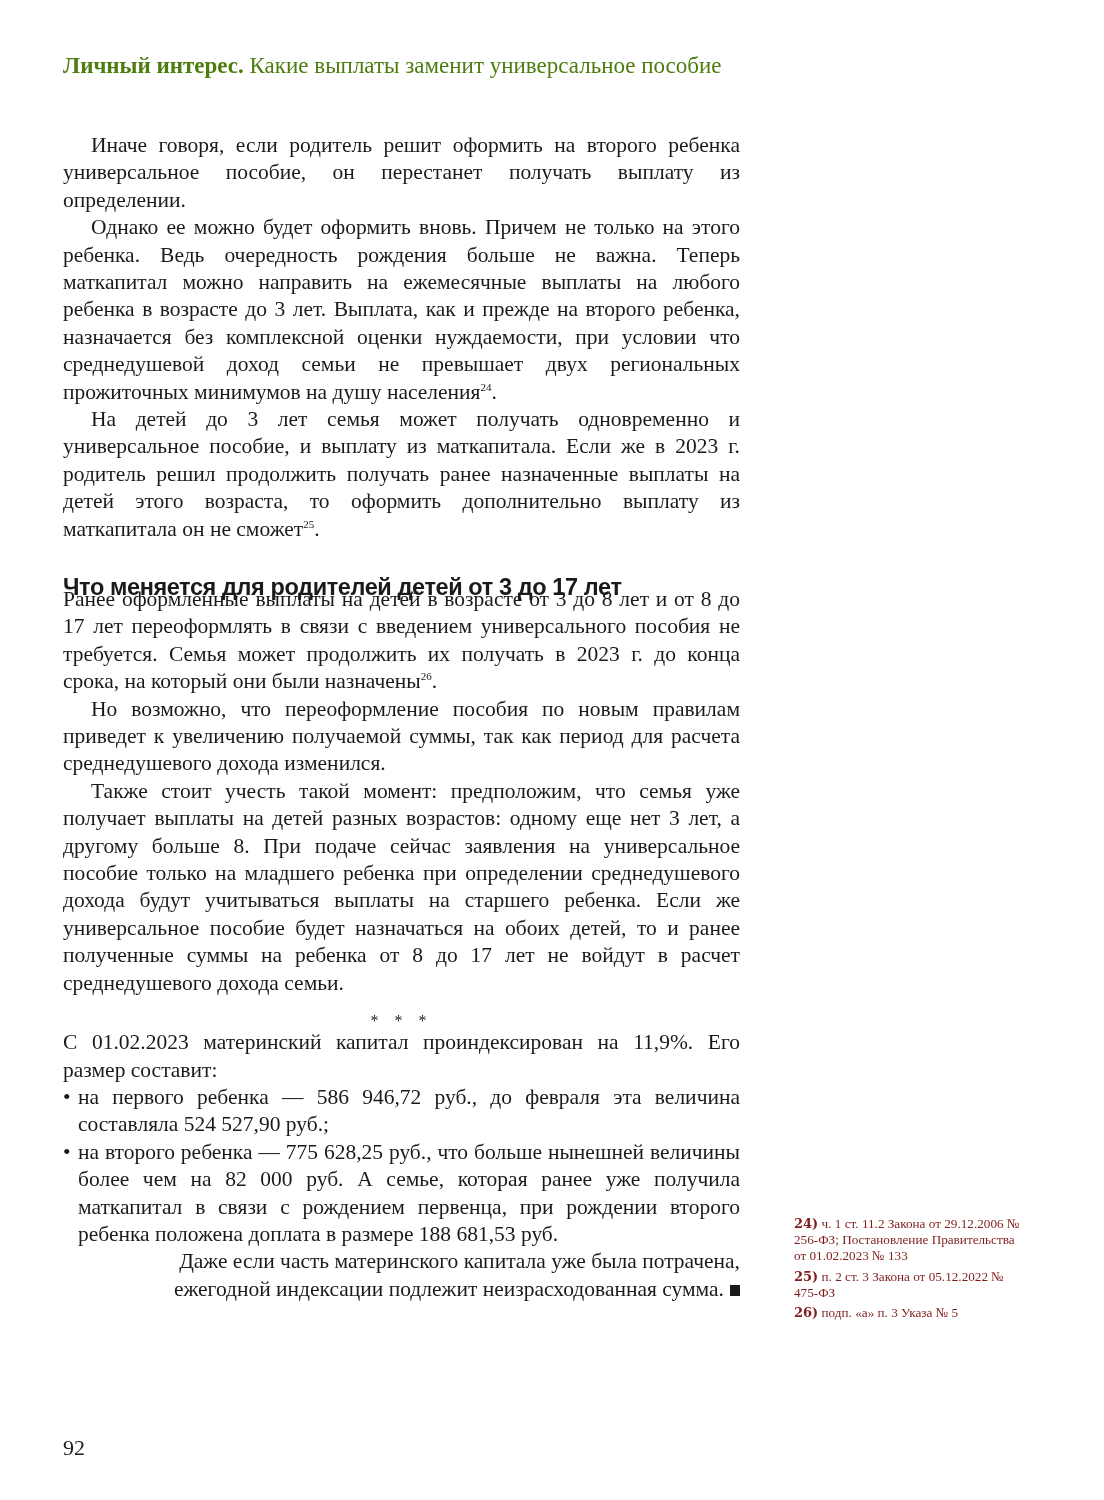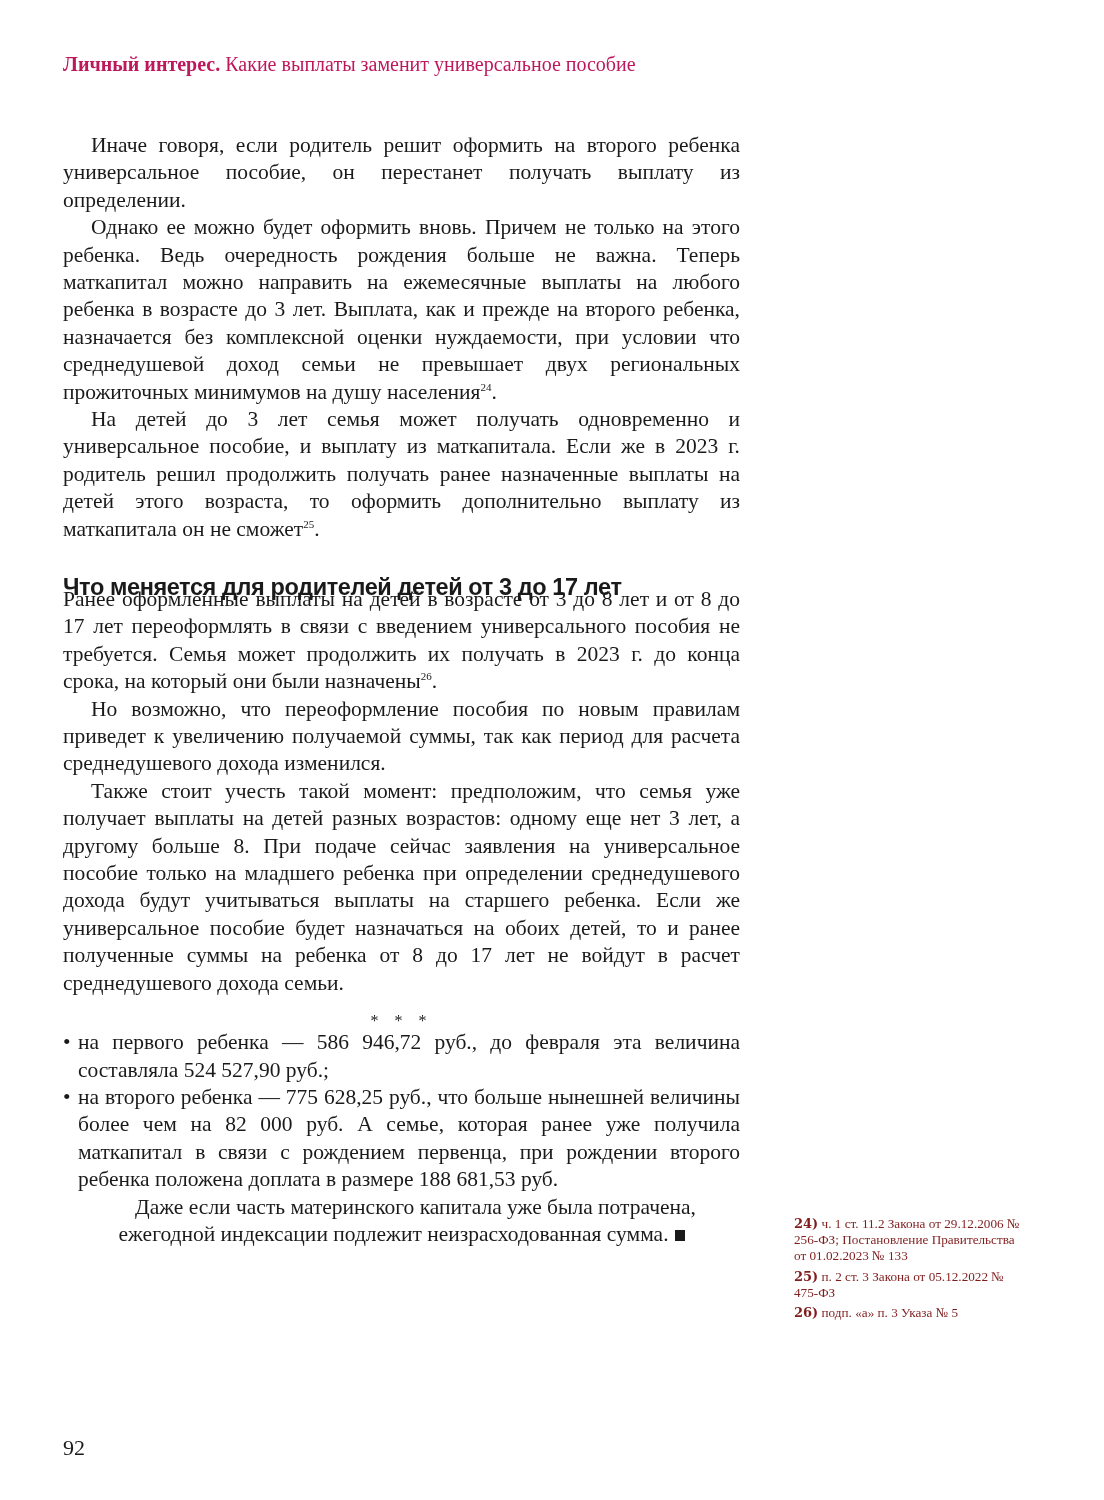--- a/index.html
+++ b/index.html
@@ -1,18 +1,18 @@
 <!DOCTYPE html>
 <html><head>
 <meta charset="utf-8">
 <style>
   html, body { margin: 0; padding: 0; background: #ffffff; }
   body { width: 1104px; height: 1500px; position: relative; overflow: hidden;
          font-family: "Liberation Serif", "DejaVu Serif", serif; color: #1a1a1a; }
-  .header { position: absolute; left: 63px; top: 53px; font-size: 20px; color: #be185d; white-space: nowrap; }
+  .header { position: absolute; left: 63px; top: 53px; font-size: 23px; color: #4d7c0f; white-space: nowrap; }
   .header .bold { font-weight: bold; }
   .col { position: absolute; left: 63px; width: 677px; font-size: 21.5px; line-height: 27.4px; text-align: justify; }
   .col p { margin: 0; }
   .col p.ind { text-indent: 28px; }
   sup { font-size: 11px; line-height: 0; vertical-align: super; }
   .h2 { position: absolute; left: 63px; top: 574px; font-size: 23.5px; font-weight: bold; white-space: nowrap; font-family: Liberation Sans, sans-serif; letter-spacing: -0.4px; }
   .stars { text-align: center; font-size: 16px; letter-spacing: 6px; margin: 10px 0 0 0; height: 22px; }
   ul.bullets { list-style: none; margin: 0; padding: 0; }
   ul.bullets li { position: relative; padding-left: 15px; }
   ul.bullets li .dot { position: absolute; left: 0; top: 0; }
@@ -38,25 +38,26 @@
 
 <div class="h2">Что меняется для родителей детей от 3 до 17 лет</div>
 
 <div class="col" style="top:586px;">
   <p><span>Ранее оформленные выплаты на детей в возрасте от 3 до 8 лет и от 8 до 17 лет переоформлять в связи с введением универсального пособия не требуется. Семья может продолжить их получать в 2023 г. до конца срока, на который они были назначены</span><sup>26</sup>.</p>
   <p class="ind"><span>Но возможно, что переоформление пособия по новым правилам приведет к увеличению получаемой суммы, так как период для расчета среднедушевого дохода изменился.</span></p>
   <p class="ind"><span>Также стоит учесть такой момент: предположим, что семья уже получает выплаты на детей разных возрастов: одному еще нет 3 лет, а другому больше 8. При подаче сейчас заявления на универсальное пособие только на младшего ребенка при определении среднедушевого дохода будут учитываться выплаты на старшего ребенка. Если же универсальное пособие будет назначаться на обоих детей, то и ранее полученные суммы на ребенка от 8 до 17 лет не войдут в расчет среднедушевого дохода семьи.</span></p>
 
   <div class="stars">* * *</div>
 
+  <p>С 01.02.2023 материнский капитал проиндексирован на 11,9%. Его размер составит:</p>
   <ul class="bullets">
     <li><span class="dot">•</span><span>на первого ребенка — 586 946,72 руб., до февраля эта величина составляла 524 527,90 руб.;</span></li>
     <li><span class="dot">•</span><span>на второго ребенка — 775 628,25 руб., что больше нынешней величины более чем на 82 000 руб. А семье, которая ранее уже получила маткапитал в связи с рождением первенца, при рождении второго ребенка положена доплата в размере 188 681,53 руб.</span></li>
   </ul>
-  <p class="ind" style="text-align:center;"><span>Даже если часть материнского капитала уже была потрачена, ежегодной индексации подлежит неизрасходованная сумма.</span><span class="end-square"></span></p>
+  <p class="ind" style="text-align:right;"><span>Даже если часть материнского капитала уже была потрачена, ежегодной индексации подлежит неизрасходованная сумма.</span><span class="end-square"></span></p>
 </div>
 
 <div class="notes">
   <div class="note"><span class="num">24)</span> <span>ч. 1 ст. 11.2 Закона от 29.12.2006 № 256-ФЗ; Постановление Правительства от 01.02.2023 № 133</span></div>
   <div class="note"><span class="num">25)</span> <span>п. 2 ст. 3 Закона от 05.12.2022 № 475-ФЗ</span></div>
   <div class="note"><span class="num">26)</span> <span>подп. «а» п. 3 Указа № 5</span></div>
 </div>
 
 <div class="page-number">92</div>
 

